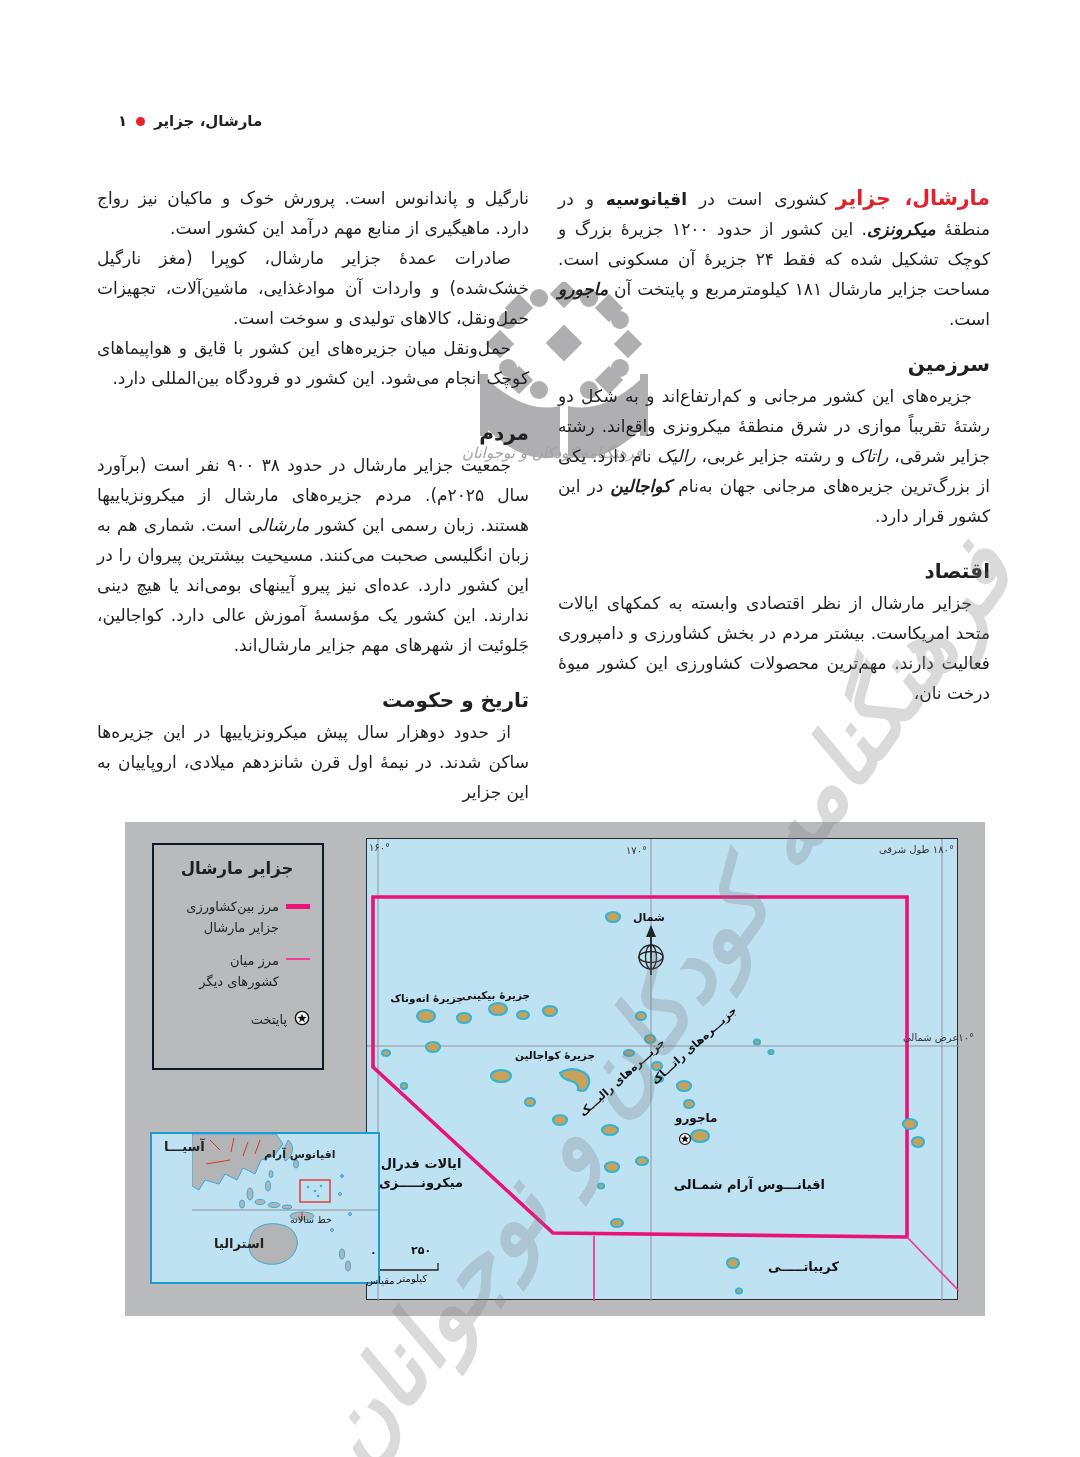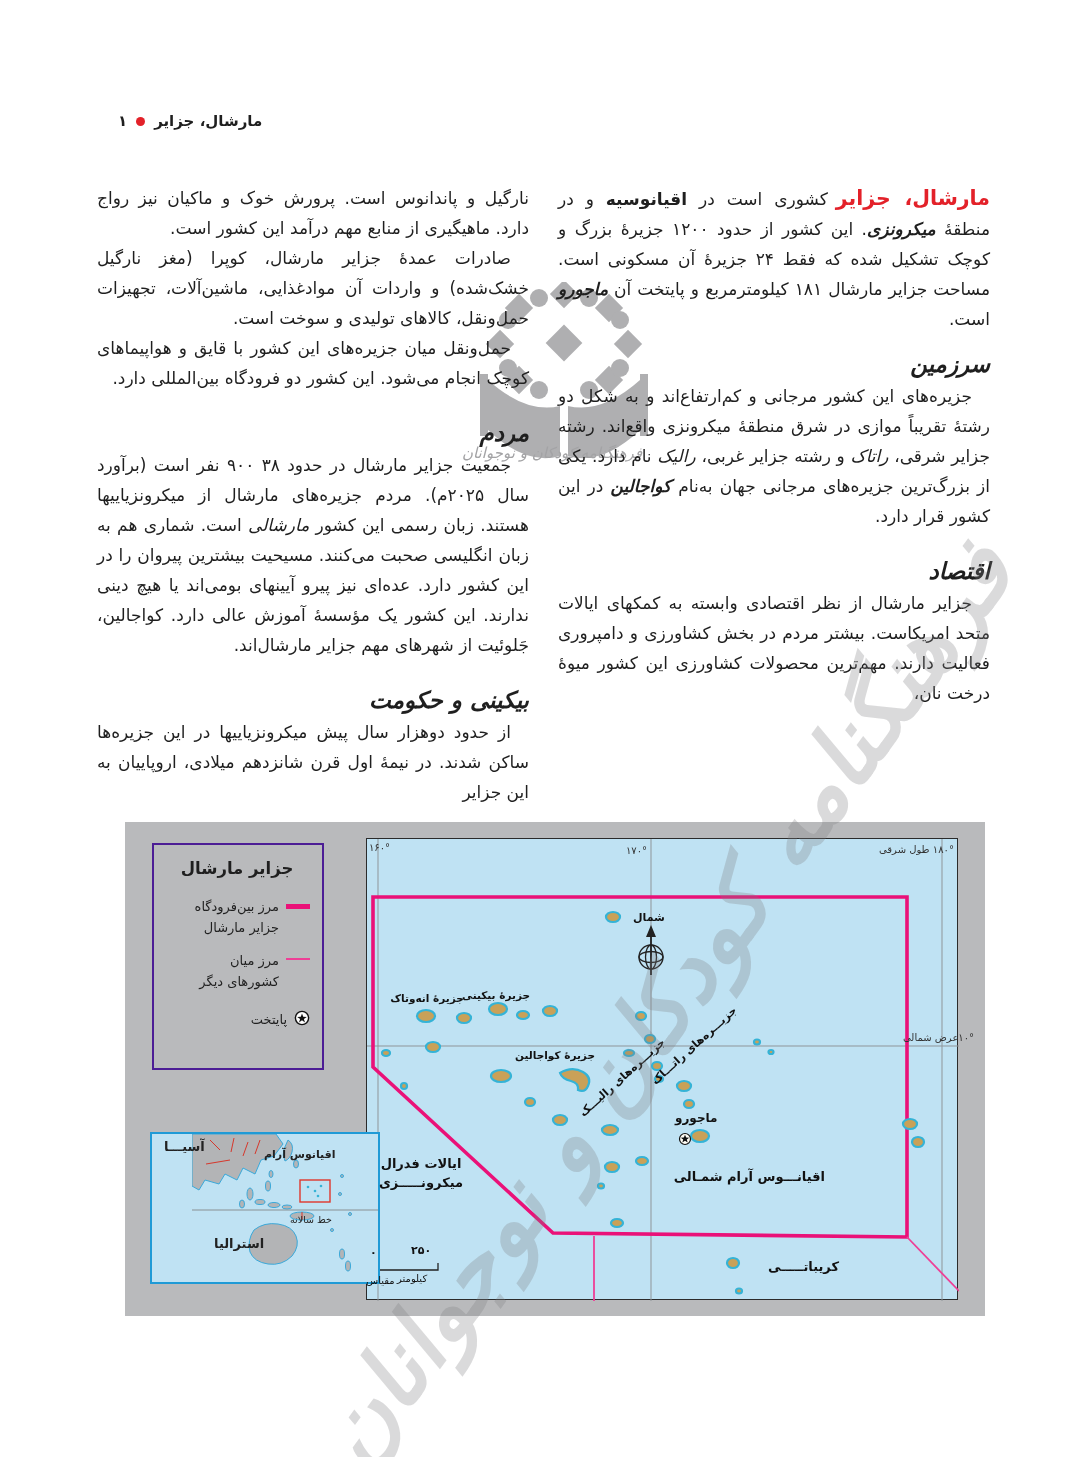--- a/index.html
+++ b/index.html
@@ -19,33 +19,33 @@
   .wm-diagonal { position:absolute; left:105px; top:950px; width:1120px; z-index:6;
                  font-size:92px; font-weight:bold; font-style:italic; color:#7e7e81; opacity:.28;
                  white-space:nowrap; transform:rotate(-54deg); pointer-events:none; text-align:center; }
 
   
   .col { position:absolute; top:183px; width:432px; z-index:1; font-size:17px;
          line-height:30px; text-align:justify; }
   .col-right { left:558px; }
   .col-left  { left:97px;  }
   .col p.indent { text-indent:18px; }
-  .col h3 { font-size:23px; font-weight:bold; margin-top:15px; margin-bottom:2px;font-style:italic; }
+  .col h3 { font-size:20px; font-weight:bold; margin-top:15px; margin-bottom:2px; }
   .col h3.sp { margin-top:25px; }
   .red-title { color:#e32129; font-weight:bold; font-size:20.5px; padding-left:8px; }
   .b  { font-weight:bold; }
   .i  { font-style:italic; }
   .bi { font-weight:bold; font-style:italic; }
 
   
   .map-panel { position:absolute; left:125px; top:822px; width:860px; height:494px;
                background:#b9babc; z-index:2; }
 
   .legend { position:absolute; left:27px; top:21px; width:172px; height:227px;
-            border:2px solid #4c1d95; padding:14px 12px 0 10px; }
+            border:2px solid #0f172a; padding:14px 12px 0 10px; }
   .legend-title { font-size:16.5px; font-weight:bold; text-align:center; margin-bottom:18px; }
   .leg-row { display:flex; direction:rtl; align-items:flex-start; margin-bottom:4px; }
   .leg-swatch { flex:0 0 auto; width:24px; margin-left:7px; margin-top:8px; }
   .leg-swatch.thick { height:5px; background:#ea1178; }
   .leg-swatch.thin  { height:2px; background:#ee3f96; }
   .leg-text { font-size:13px; line-height:21px; }
   .leg-star { flex:0 0 auto; margin-left:7px; margin-top:2px; }
   .leg-cap { margin-top:16px; align-items:center; }
 
   
@@ -112,32 +112,32 @@
     <h3 class="sp">اقتصاد</h3>
     <p class="indent">جزایر مارشال از نظر اقتصادی وابسته به کمکهای ایالات متحد امریکاست. بیشتر مردم در بخش کشاورزی و دامپروری فعالیت دارند. مهم‌ترین محصولات کشاورزی این کشور میوهٔ درخت نان،</p>
   </div>
 
   <div class="col col-left">
     <p>نارگیل و پاندانوس است. پرورش خوک و ماکیان نیز رواج دارد. ماهیگیری از منابع مهم درآمد این کشور است.</p>
     <p class="indent">صادرات عمدهٔ جزایر مارشال، کوپرا (مغز نارگیل خشک‌شده) و واردات آن موادغذایی، ماشین‌آلات، تجهیزات حمل‌ونقل، کالاهای تولیدی و سوخت است.</p>
     <p class="indent">حمل‌ونقل میان جزیره‌های این کشور با قایق و هواپیماهای کوچک انجام می‌شود. این کشور دو فرودگاه بین‌المللی دارد.</p>
     <h3 class="sp">مردم</h3>
     <p class="indent"><span>جمعیت جزایر مارشال در حدود ۳۸ ۹۰۰ نفر است (برآورد سال ۲۰۲۵م). مردم جزیره‌های مارشال از میکرونزیاییها هستند. زبان رسمی این کشور </span><span class="i">مارشالی</span><span> است. شماری هم به زبان انگلیسی صحبت می‌کنند. مسیحیت بیشترین پیروان را در این کشور دارد. عده‌ای نیز پیرو آیینهای بومی‌اند یا هیچ دینی ندارند. این کشور یک مؤسسهٔ آموزش عالی دارد. کواجالین، جَلوئیت از شهرهای مهم جزایر مارشال‌اند.</span></p>
-    <h3 class="sp">بیکینی و حکومت</h3>
+    <h3 class="sp">تاریخ و حکومت</h3>
     <p class="indent">از حدود دوهزار سال پیش میکرونزیاییها در این جزیره‌ها ساکن شدند. در نیمهٔ اول قرن شانزدهم میلادی، اروپاییان به این جزایر</p>
   </div>
 
   <div class="map-panel">
 
     <div class="legend">
       <div class="legend-title">جزایر مارشال</div>
       <div class="leg-row">
         <span class="leg-swatch thick"></span>
         <div class="leg-text">
-          <div>مرز بین‌فرودگاه</div>
+          <div>مرز بین‌کشاورزی</div>
           <div>جزایر مارشال</div>
         </div>
       </div>
       <div class="leg-row" style="margin-top:12px">
         <span class="leg-swatch thin"></span>
         <div class="leg-text">
           <div>مرز میان</div>
           <div>کشورهای دیگر</div>
         </div>
       </div>
@@ -229,21 +229,21 @@
       <div class="maplabel isl" style="left:20px;  top:153px; width:80px;">جزیرهٔ انه‌وتاک</div>
       <div class="maplabel isl" style="left:103px; top:150px; width:60px;">جزیرهٔ بیکینی</div>
       <div class="maplabel isl" style="left:148px; top:210px; width:80px;">جزیرهٔ کواجالین</div>
       <div class="maplabel chain" style="left:200px; top:232px;">جزیـــره‌های رالیـــک</div>
       <div class="maplabel chain" style="left:272px; top:200px;">جزیـــره‌های راتـــاک</div>
       <div class="maplabel city" style="left:308px; top:272px;">ماجورو</div>
       <div class="maplabel region" style="left:8px; top:315px; width:92px;">
         <div>ایالات فدرال</div>
         <div>میکرونـــــزی</div>
       </div>
-      <div class="maplabel region" style="left:330px; top:328px; width:128px;padding-left:13px;">اقیانـــوس آرام شمـالی</div>
+      <div class="maplabel region" style="left:330px; top:336px; width:128px;padding-left:13px;">اقیانـــوس آرام شمـالی</div>
       <div class="maplabel region" style="left:402px; top:418px; width:70px;">کریباتـــــی</div>
 
       <div class="maplabel scale-num" style="left:3px;  top:407px;">۰</div>
       <div class="maplabel scale-num" style="left:44px; top:405px;">۲۵۰</div>
       <div class="maplabel scale-txt" style="left:30px; top:434px;">کیلومتر</div>
       <div class="maplabel scale-txt" style="left:-1px; top:436px;">مقیاس</div>
     </div>
 
     <div class="inset">
       <svg width="186" height="147" viewBox="0 0 186 147">

